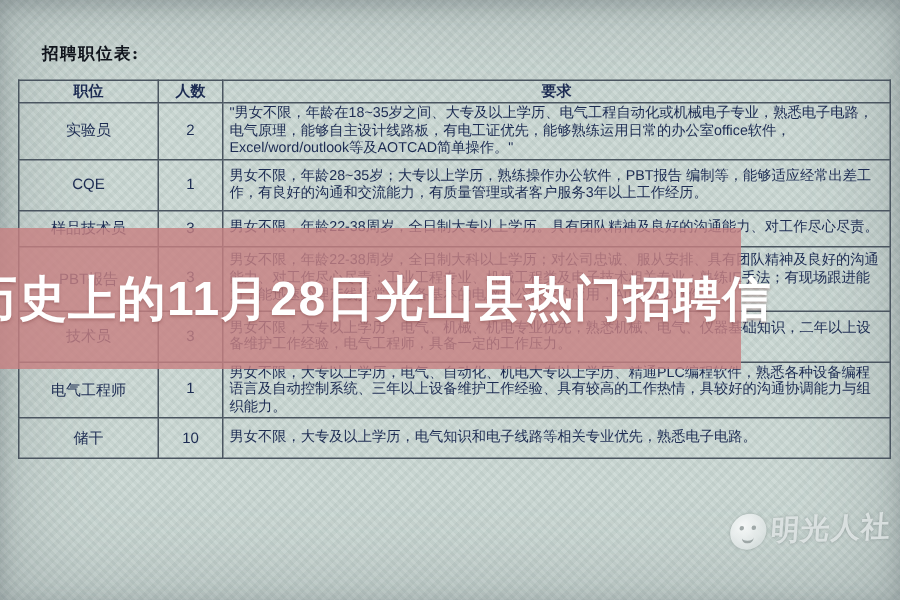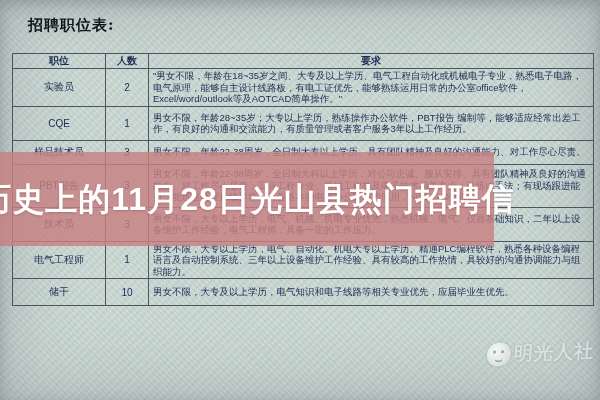--- a/index.html
+++ b/index.html
@@ -8,23 +8,23 @@
     width:600px;height:400px;
     overflow:hidden;
     background-color:#cbd8d4;
     background-image:
       repeating-linear-gradient(45deg, rgba(255,255,255,0.05) 0 2px, rgba(90,110,105,0.05) 2px 4px),
       repeating-linear-gradient(-45deg, rgba(255,255,255,0.04) 0 3px, rgba(60,80,75,0.04) 3px 6px);
     box-shadow: inset 0 0 70px rgba(70,80,85,0.30), inset 0 4px 14px rgba(70,80,85,0.30);
     font-family:"Liberation Sans","DejaVu Sans",sans-serif;
   }
   .page-title{
-    position:absolute;left:28px;top:16px;
+    position:absolute;left:28px;top:28px;
     font-family:"DejaVu Serif","Liberation Serif",serif;
-    font-weight:bold;font-size:15px;color:#10141c;
+    font-weight:bold;font-size:11px;color:#10141c;
     letter-spacing:1px;
   }
   table.jobs{
     position:absolute;left:12px;top:53px;width:581px;
     border-collapse:collapse;table-layout:fixed;
   }
   table.jobs th, table.jobs td{
     border:1px solid #4a5560;
     color:#1c2b52;
     overflow:hidden;
@@ -119,21 +119,21 @@
         <td class="req">男女不限，大专以上学历，电气、机械、机电专业优先，熟悉机械、电气、仪器基础知识，二年以上设备维护工作经验，电气工程师，具备一定的工作压力。</td>
       </tr>
       <tr class="h28">
         <td class="pos">电气工程师</td>
         <td class="cnt">1</td>
         <td class="req">男女不限，大专以上学历，电气、自动化、机电大专以上学历、精通PLC编程软件，熟悉各种设备编程语言及自动控制系统、三年以上设备维护工作经验、具有较高的工作热情，具较好的沟通协调能力与组织能力。</td>
       </tr>
       <tr class="h27">
         <td class="pos">储干</td>
         <td class="cnt">10</td>
-        <td class="req">男女不限，大专及以上学历，电气知识和电子线路等相关专业优先，应届毕业生优先。</td>
+        <td class="req">男女不限，大专及以上学历，电气知识和电子线路等相关专业优先，熟悉电子电路。</td>
       </tr>
     </tbody>
   </table>
 
   <div class="overlay-banner">
     <div class="bline">历史上的11月28日光山县热门招聘信</div>
   </div>
 
   <div class="watermark">
     <span class="wm-icon"></span>

